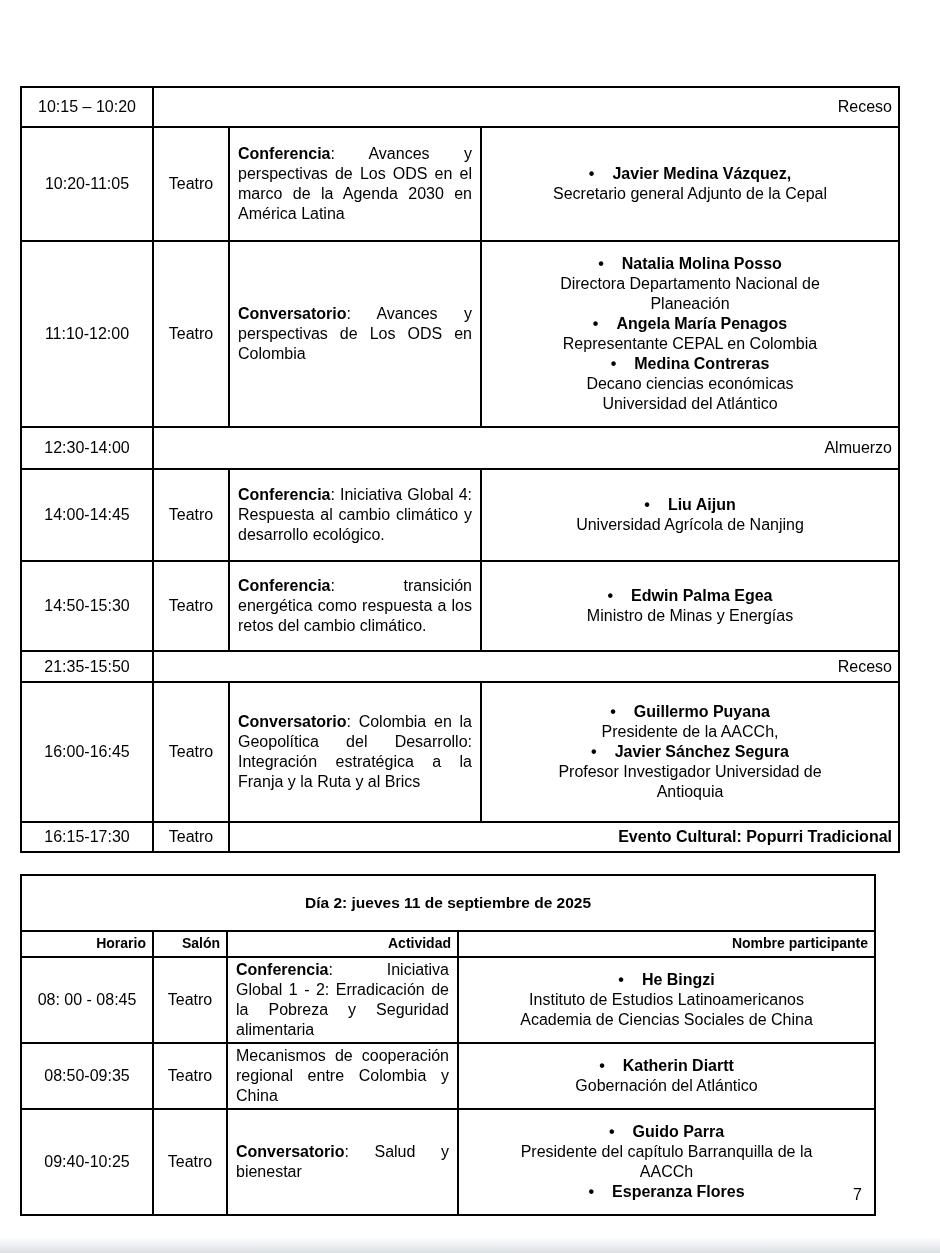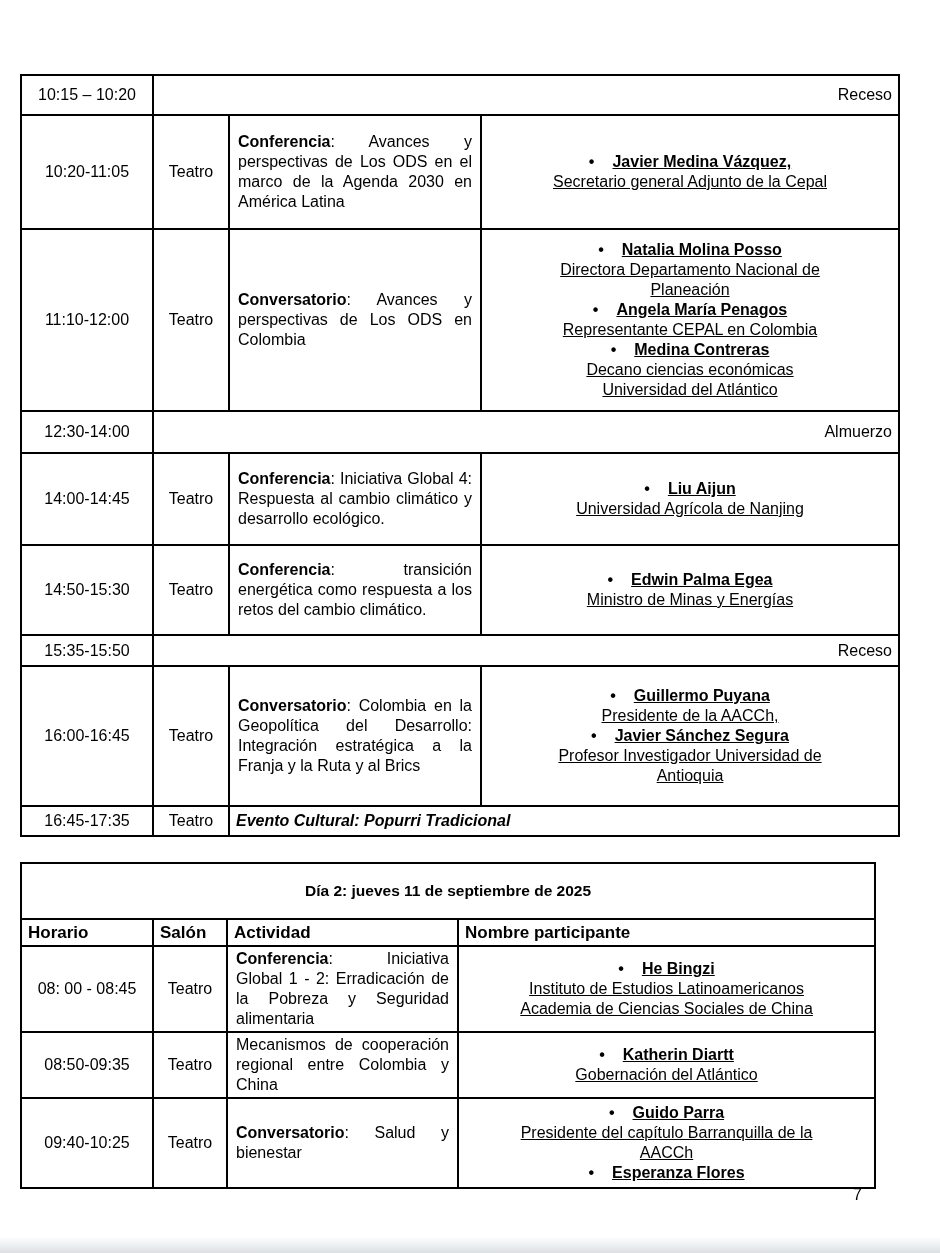--- a/index.html
+++ b/index.html
@@ -4,40 +4,40 @@
 <style>
   html,body{margin:0;padding:0;background:#ffffff;}
   .page{
     position:relative;
     width:940px;height:1253px;
     background:#ffffff;
     font-family:"Liberation Sans", sans-serif;
     color:#000;
     overflow:hidden;
   }
-  table{border-collapse:collapse;table-layout:fixed;}
+  table{border-collapse:collapse;table-layout:fixed;margin-top:12px;}
   td{
     border:2px solid #000;
     font-size:16px;
     line-height:1.25;
     vertical-align:middle;
     padding:2px 6px;
     overflow:hidden;
   }
   .t1{position:absolute;left:20px;top:74px;width:878px;}
   .t2{position:absolute;left:20px;top:862px;width:854px;}
   .c-time{text-align:center;padding:2px 2px;white-space:nowrap;}
   .c-salon{text-align:center;}
   .c-activity{text-align:justify;padding:2px 8px;}
-  .c-part{text-align:center;padding:4px 10px;text-decoration:underline;}
+  .c-part{text-align:center;padding:12px 10px;}
   .c-merged{text-align:right;}
-  .c-event{text-align:left;font-weight:bold;font-style:italic;}
+  .c-event{text-align:right;font-weight:bold;}
   .b{font-weight:bold;}
   .t2-title{text-align:center;font-weight:bold;font-size:15.5px;}
-  .t2-hdr{text-align:left;font-weight:bold;font-size:17px;}
+  .t2-hdr{text-align:right;font-weight:bold;font-size:14px;}
   .p-name{font-weight:bold;}
   .bullet{display:inline-block;margin-right:18px;}
   .page-number{
     position:absolute;
     top:1186px;right:78px;
     font-size:16px;
   }
   .page-shadow{
     position:absolute;
     left:0;bottom:0;width:940px;height:16px;
@@ -108,39 +108,39 @@
         <td class="c-time">14:50-15:30</td>
         <td class="c-salon">Teatro</td>
         <td class="c-activity"><span class="b">Conferencia</span><span>: transición energética como respuesta a los retos del cambio climático.</span></td>
         <td class="c-part">
           <div class="p-name"><span class="bullet">•</span><span>Edwin Palma Egea</span></div>
           <div class="p-role">Ministro de Minas y Energías</div>
         </td>
       </tr>
 
       <tr style="height:31px">
-        <td class="c-time">15:35-15:50</td>
+        <td class="c-time">21:35-15:50</td>
         <td class="c-merged" colspan="3">Receso</td>
       </tr>
 
       <tr style="height:140px">
         <td class="c-time">16:00-16:45</td>
         <td class="c-salon">Teatro</td>
         <td class="c-activity"><span class="b">Conversatorio</span><span>: Colombia en la Geopolítica del Desarrollo: Integración estratégica a la Franja y la Ruta y al Brics</span></td>
         <td class="c-part">
           <div class="p-name"><span class="bullet">•</span><span>Guillermo Puyana</span></div>
           <div class="p-role">Presidente de la AACCh,</div>
           <div class="p-name"><span class="bullet">•</span><span>Javier Sánchez Segura</span></div>
           <div class="p-role">Profesor Investigador Universidad de</div>
           <div class="p-role">Antioquia</div>
         </td>
       </tr>
 
       <tr style="height:30px">
-        <td class="c-time">16:45-17:35</td>
+        <td class="c-time">16:15-17:30</td>
         <td class="c-salon">Teatro</td>
         <td class="c-event" colspan="2">Evento Cultural: Popurri Tradicional</td>
       </tr>
 
     </tbody>
   </table>
 
   <table class="t2">
     <colgroup>
       <col style="width:132px">

